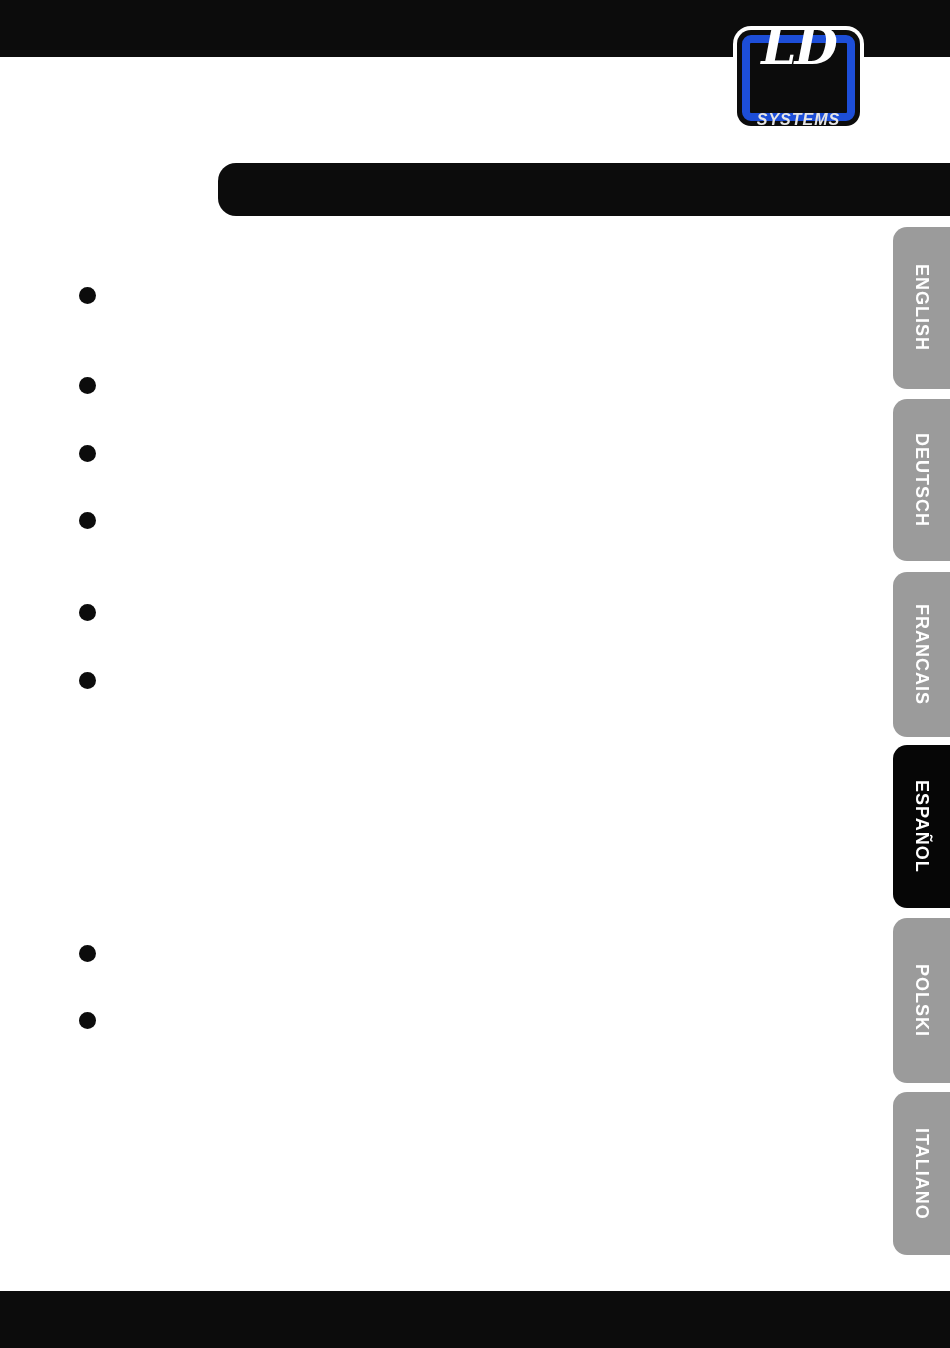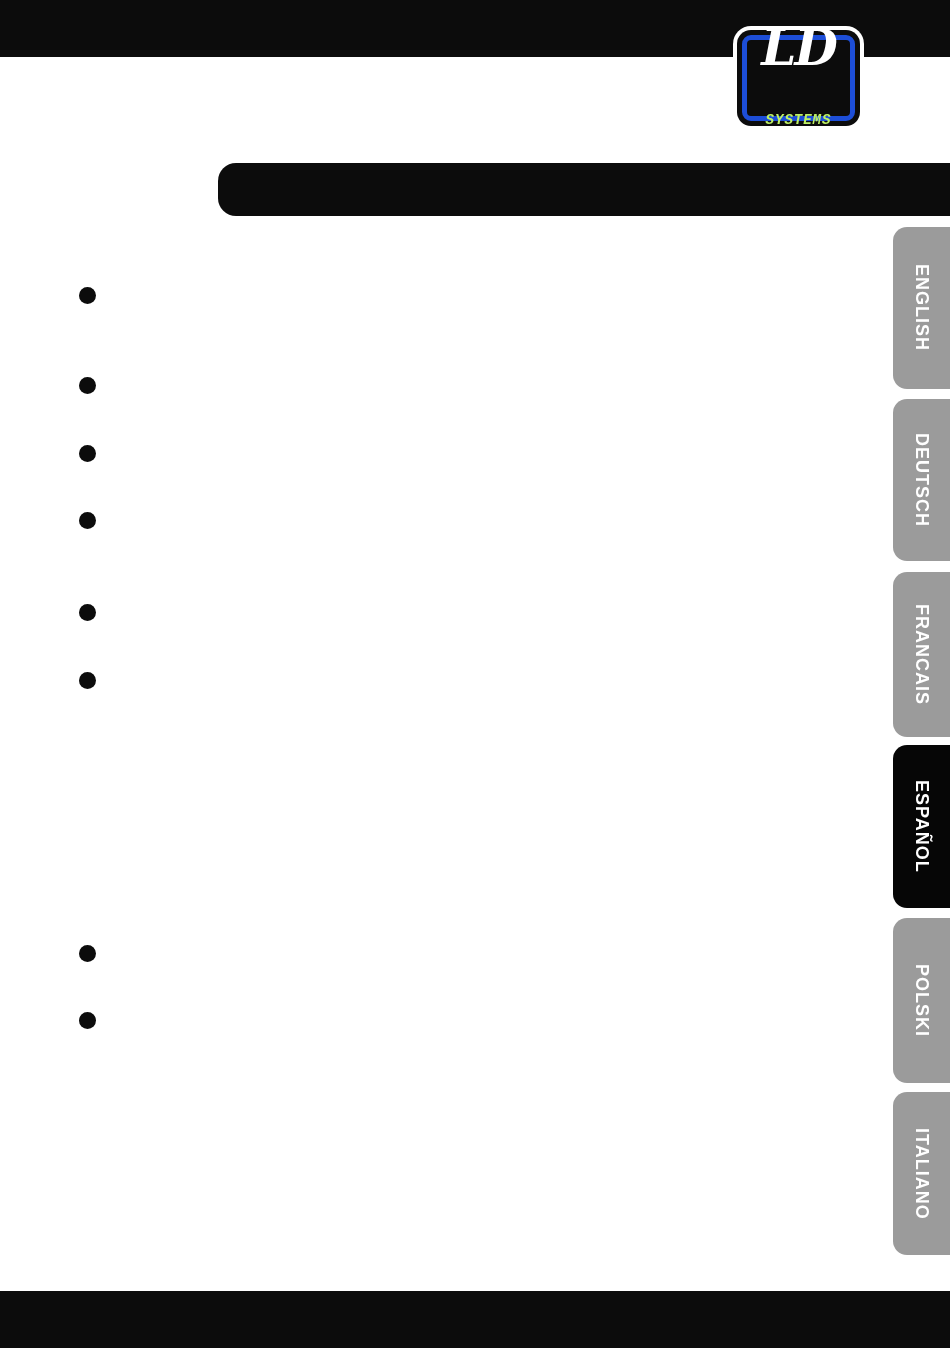--- a/index.html
+++ b/index.html
@@ -33,45 +33,45 @@
     position: absolute;
     left: 737px; top: 30px;
     width: 123px; height: 96px;
     background: #0c0c0c;
     border-radius: 14px;
     box-shadow: 0 0 0 4px #ffffff;
   }
   .logo-inner {
     position: absolute;
     left: 5px; top: 5px; right: 5px; bottom: 5px;
-    border: 5px solid #1d4ed8;
+    border: 8px solid #1d4ed8;
     border-radius: 9px;
     display: flex;
     flex-direction: column;
     align-items: center;
     justify-content: center;
     gap: 43px;
   }
   .logo-ld {
     font-family: "DejaVu Serif", serif;
     font-style: italic;
     font-weight: bold;
     font-size: 50px;
     line-height: 0.95;
     color: #ffffff;
     letter-spacing: -2px;
     margin-top: -4px;
   }
   .logo-systems {
-    font-family: Liberation Mono, monospace;
+    font-family: Liberation Sans, sans-serif;
     font-style: italic;
     font-weight: bold;
-    font-size: 14px;
+    font-size: 16px;
     letter-spacing: 1px;
-    color: #bef264;
+    color: #e5e5e5;
     margin-top: -2px;
   }
 
   
   .header-bar {
     position: absolute;
     left: 218px; top: 163px;
     width: 732px; height: 53px;
     background: #0c0c0c;
     border-radius: 18px 0 0 18px;

